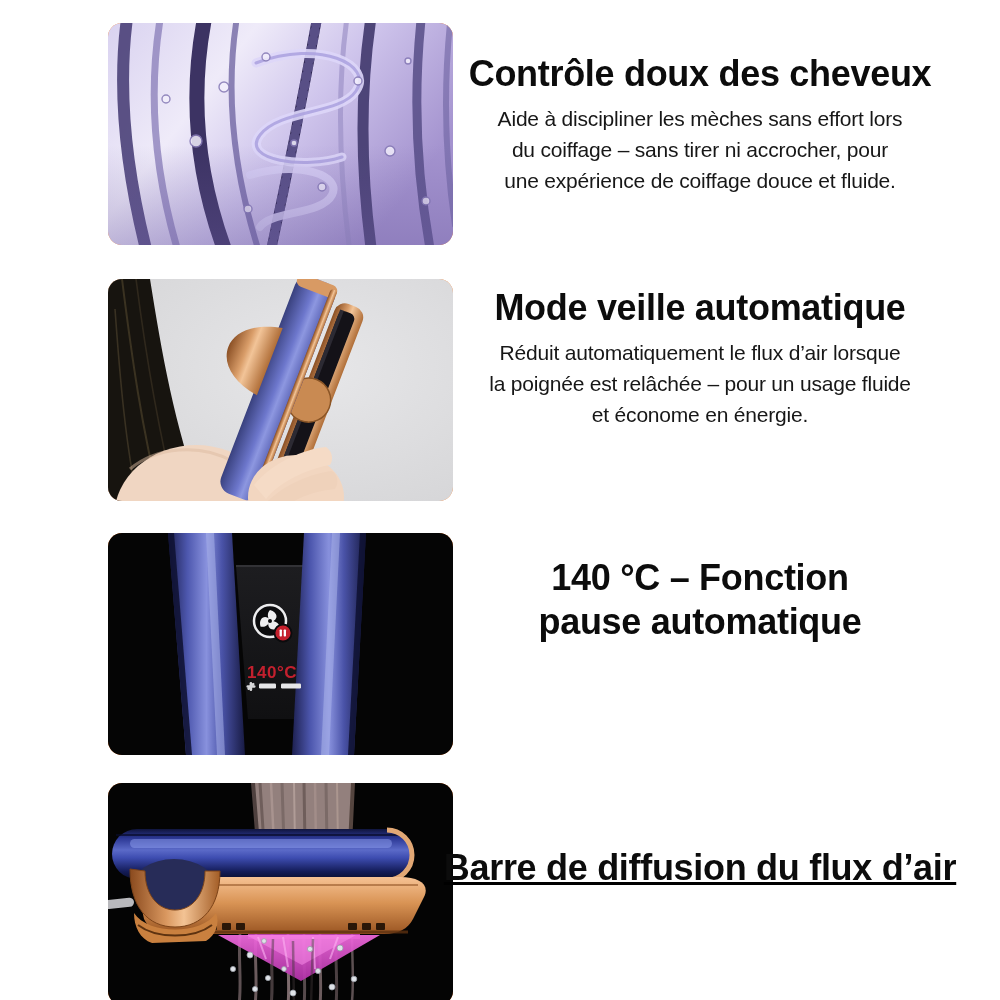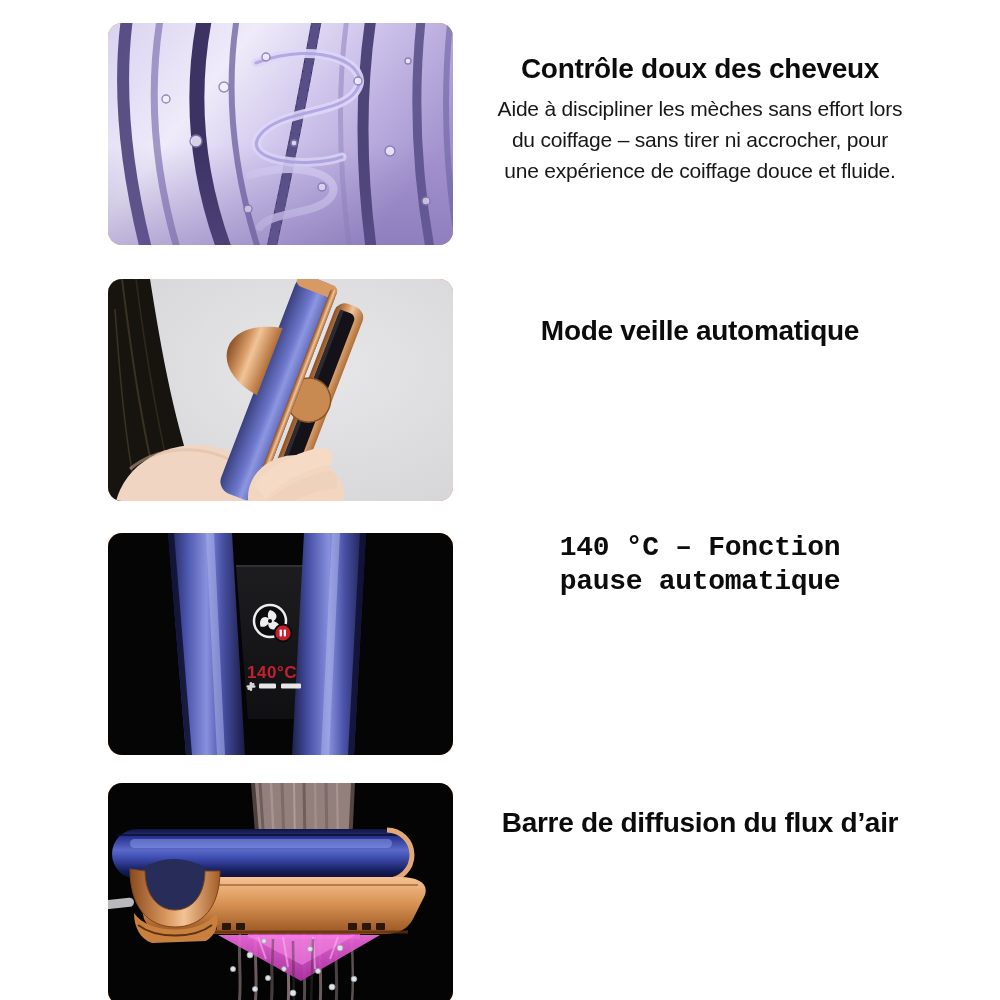--- a/index.html
+++ b/index.html
@@ -1,22 +1,22 @@
 <!DOCTYPE html>
 <html><head>
 <meta charset="utf-8">
 <style>
   html,body{margin:0;padding:0;background:#ffffff;}
   body{width:1000px;height:1000px;position:relative;font-family:"Liberation Sans",sans-serif;overflow:hidden;}
   .feature-figure{position:absolute;left:68px;width:345px;height:222px;border-radius:14px;overflow:hidden;background:#f97316;}
   .feature-figure svg{display:block;width:100%;height:100%;}
   #fig1{top:7px;}  #fig2{top:263px;}  #fig3{top:517px;}  #fig4{top:767px;}
   .copy{position:absolute;left:430px;width:540px;text-align:center;}
-  #copy1{top:52px;} #copy2{top:314px;} #copy3{top:531px;font-family:Liberation Mono, monospace;} #copy4{top:806px;}
-  .copy h2{margin:0 0 7px 0;font-size:28px;line-height:1.23;font-weight:700;color:#0c0c0c;letter-spacing:-0.3px;white-space:pre-line;}
+  #copy1{top:52px;} #copy2{top:286px;} #copy3{top:556px;} #copy4{top:846px;text-decoration:underline;}
+  .copy h2{margin:0 0 7px 0;font-size:36px;line-height:1.23;font-weight:700;color:#0c0c0c;letter-spacing:-0.3px;white-space:pre-line;}
   .copy p{margin:0;font-size:21px;line-height:31px;color:#171717;letter-spacing:-0.2px;white-space:pre-line;}
 </style>
 </head>
 <body>
 
 <figure class="feature-figure" id="fig1">
   <svg viewBox="0 0 345 222" aria-hidden="true">
     <defs>
       <linearGradient id="g1bg" x1="0" y1="0" x2="1" y2="0.5">
         <stop offset="0" stop-color="#d9d2f0"></stop>
@@ -117,20 +117,23 @@
     <g>
       <ellipse cx="188" cy="218" rx="48" ry="42" fill="#f2d6c0"></ellipse>
       <path d="M146,206 C164,184 196,170 218,168 C224,172 226,180 222,186 C200,190 172,202 158,220 Z" fill="#f5dbc6"></path>
       <path d="M160,222 C176,206 204,194 224,192 C230,196 231,204 227,210 C206,212 184,220 174,232 Z" fill="#efd2bb"></path>
     </g>
   </svg>
 </figure>
 
 <div class="copy" id="copy2">
   <h2>Mode veille automatique</h2>
+  <p>Réduit automatiquement le flux d’air lorsque
+la poignée est relâchée – pour un usage fluide
+et économe en énergie.</p>
 </div>
 
 <figure class="feature-figure" id="fig3">
   <svg viewBox="0 0 345 222" aria-hidden="true">
     <defs>
       <linearGradient id="g3arm" x1="0" y1="0" x2="1" y2="0">
         <stop offset="0" stop-color="#1d2050"></stop>
           <stop offset="0.25" stop-color="#4d57ae"></stop>
         <stop offset="0.5" stop-color="#8891dd"></stop>
           <stop offset="0.7" stop-color="#4a53a8"></stop>

